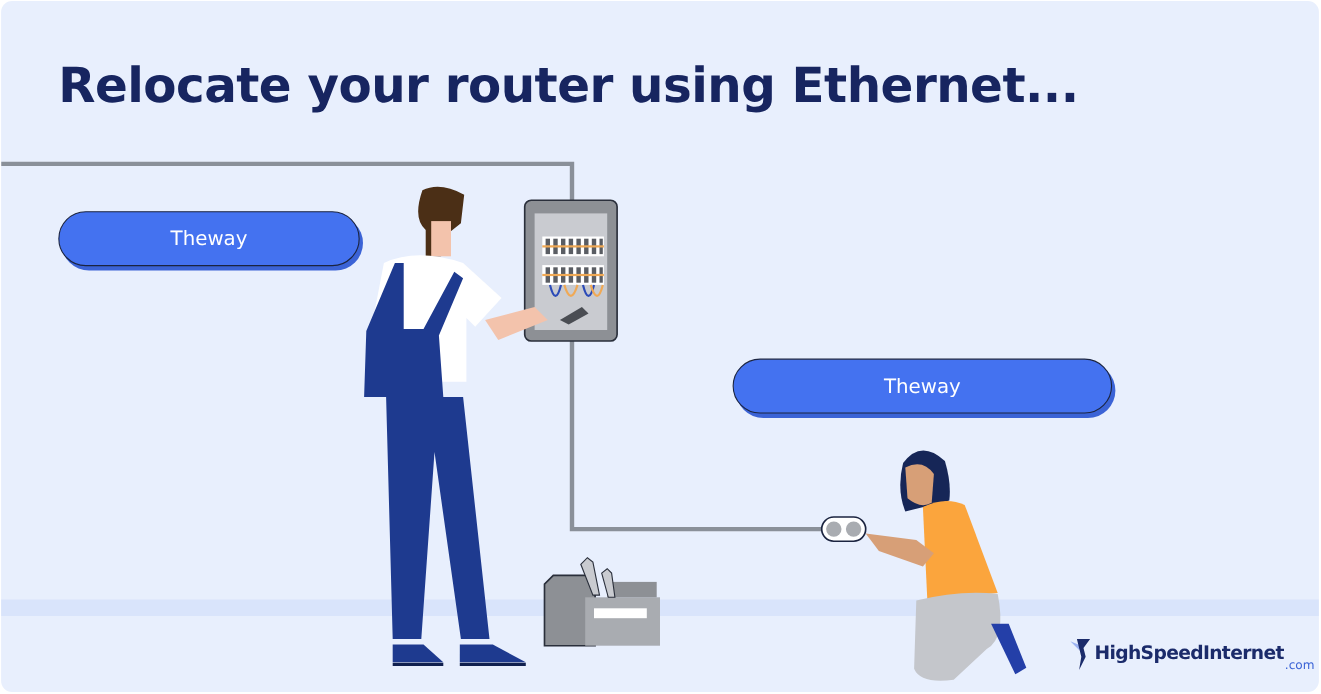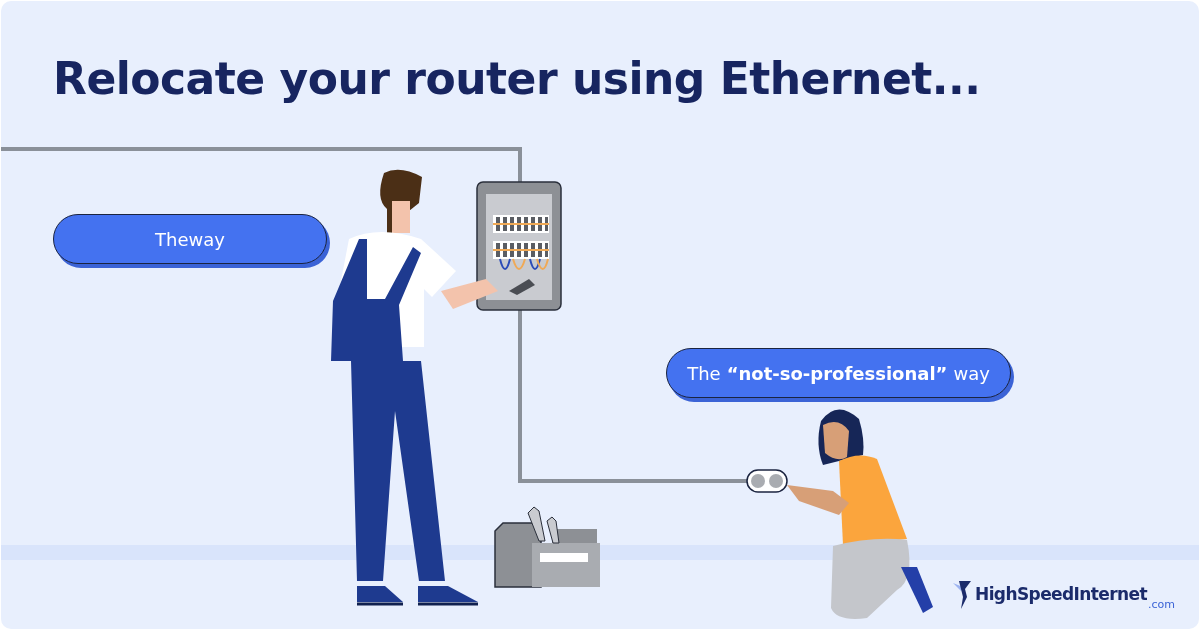--- a/index.html
+++ b/index.html
@@ -15,27 +15,27 @@
     }
     .floor-band { position: absolute; left: 0; top: 544px; width: 100%; height: 15px; background: #d9e4fb; }
     .scene { position: absolute; left: 0; top: 0; }
     .pill {
       position: absolute; height: 50px; border-radius: 25px;
       background: #4472f0; color: #ffffff;
       border: 1.5px solid #1b2440;
       box-shadow: 3px 4px 0 #3b63d6;
       display: flex; align-items: center; justify-content: center;
       font-family: "DejaVu Sans", sans-serif; font-size: 18px;
-      box-sizing: border-box; white-space: nowrap; margin-top: 22px;
+      box-sizing: border-box; white-space: nowrap;
     }
     .pill b { font-weight: bold; margin: 0 6px; }
     .pill-pro { left: 52px; top: 191px; width: 274px; }
     .pill-notso { left: 665px; top: 325px; width: 345px; }
     .logo {
-      position: absolute; left: 952px; top: 576px; display: flex; align-items: center;
+      position: absolute; left: 972px; top: 576px; display: flex; align-items: center;
     }
     .logo-text {
       font-family: "DejaVu Sans", sans-serif; font-weight: bold; font-size: 17px;
       color: #1b2b6b; letter-spacing: -0.6px;
     }
     .logo-com { font-family: "DejaVu Sans", sans-serif; font-size: 11px; color: #3b63d6; margin-left: 1px; margin-top: 20px; }
   </style>
 </head>
 <body>
 
@@ -122,21 +122,20 @@
     </g>
   </svg>
 
   <div class="pill pill-pro">
     <span>The</span>
     <span>way</span>
   </div>
 
   <div class="pill pill-notso">
     <span>The</span>
-    <b>“not-so-professional”</b>
     <span>way</span>
   </div>
 
   <div class="logo">
     <svg width="22" height="34" viewBox="0 0 22 34">
       <path d="M0,6 l10,4 l-2,4 z" fill="#9db3f2"></path>
       <path d="M6,4 l12,0 l-6,8 l2,8 l-6,12 l2,-12 l-2,-8 z" fill="#1b2b6b"></path>
     </svg>
     <span class="logo-text">HighSpeedInternet</span>
     <span class="logo-com">.com</span>

